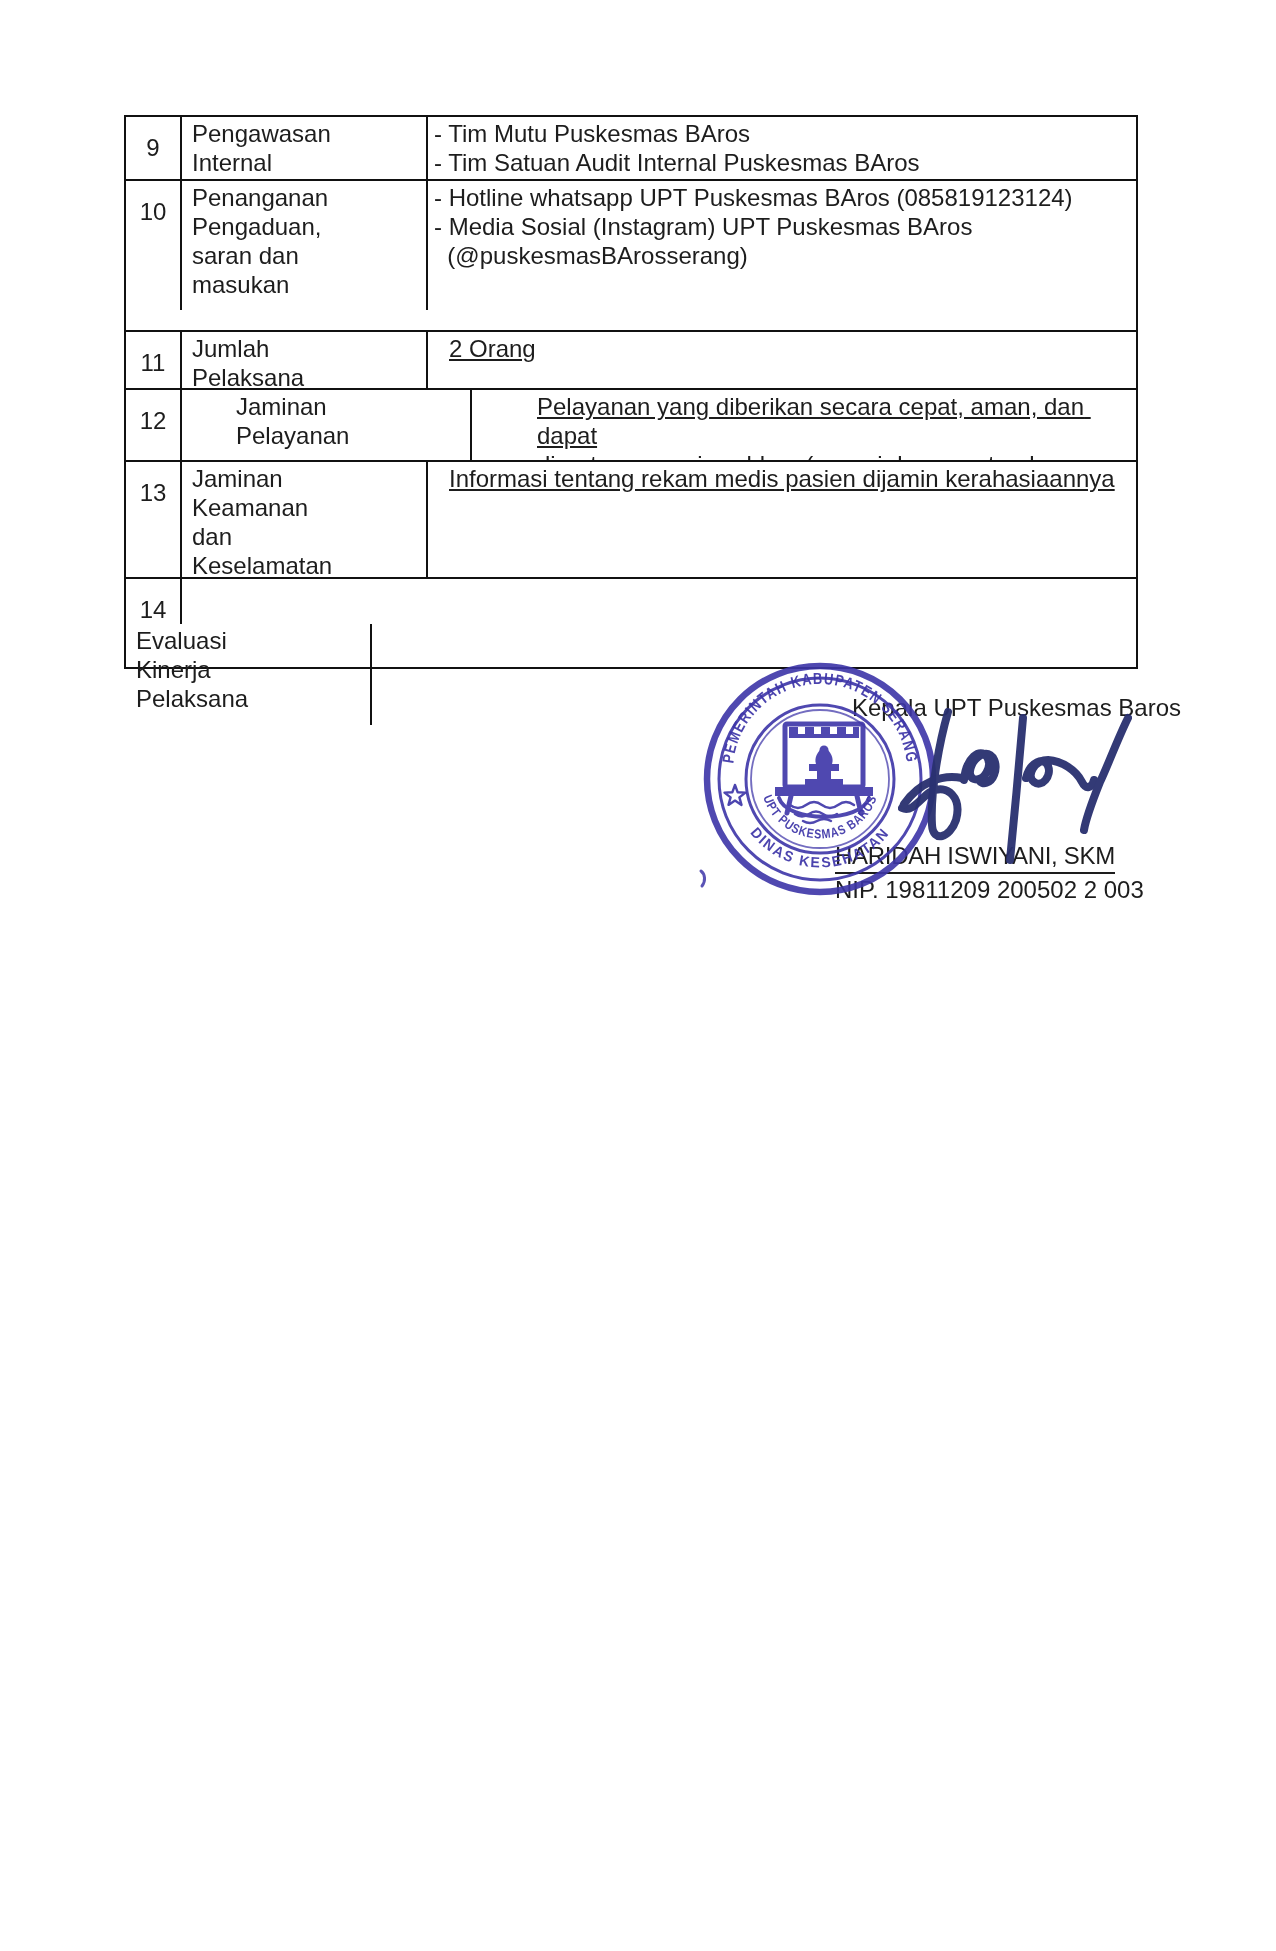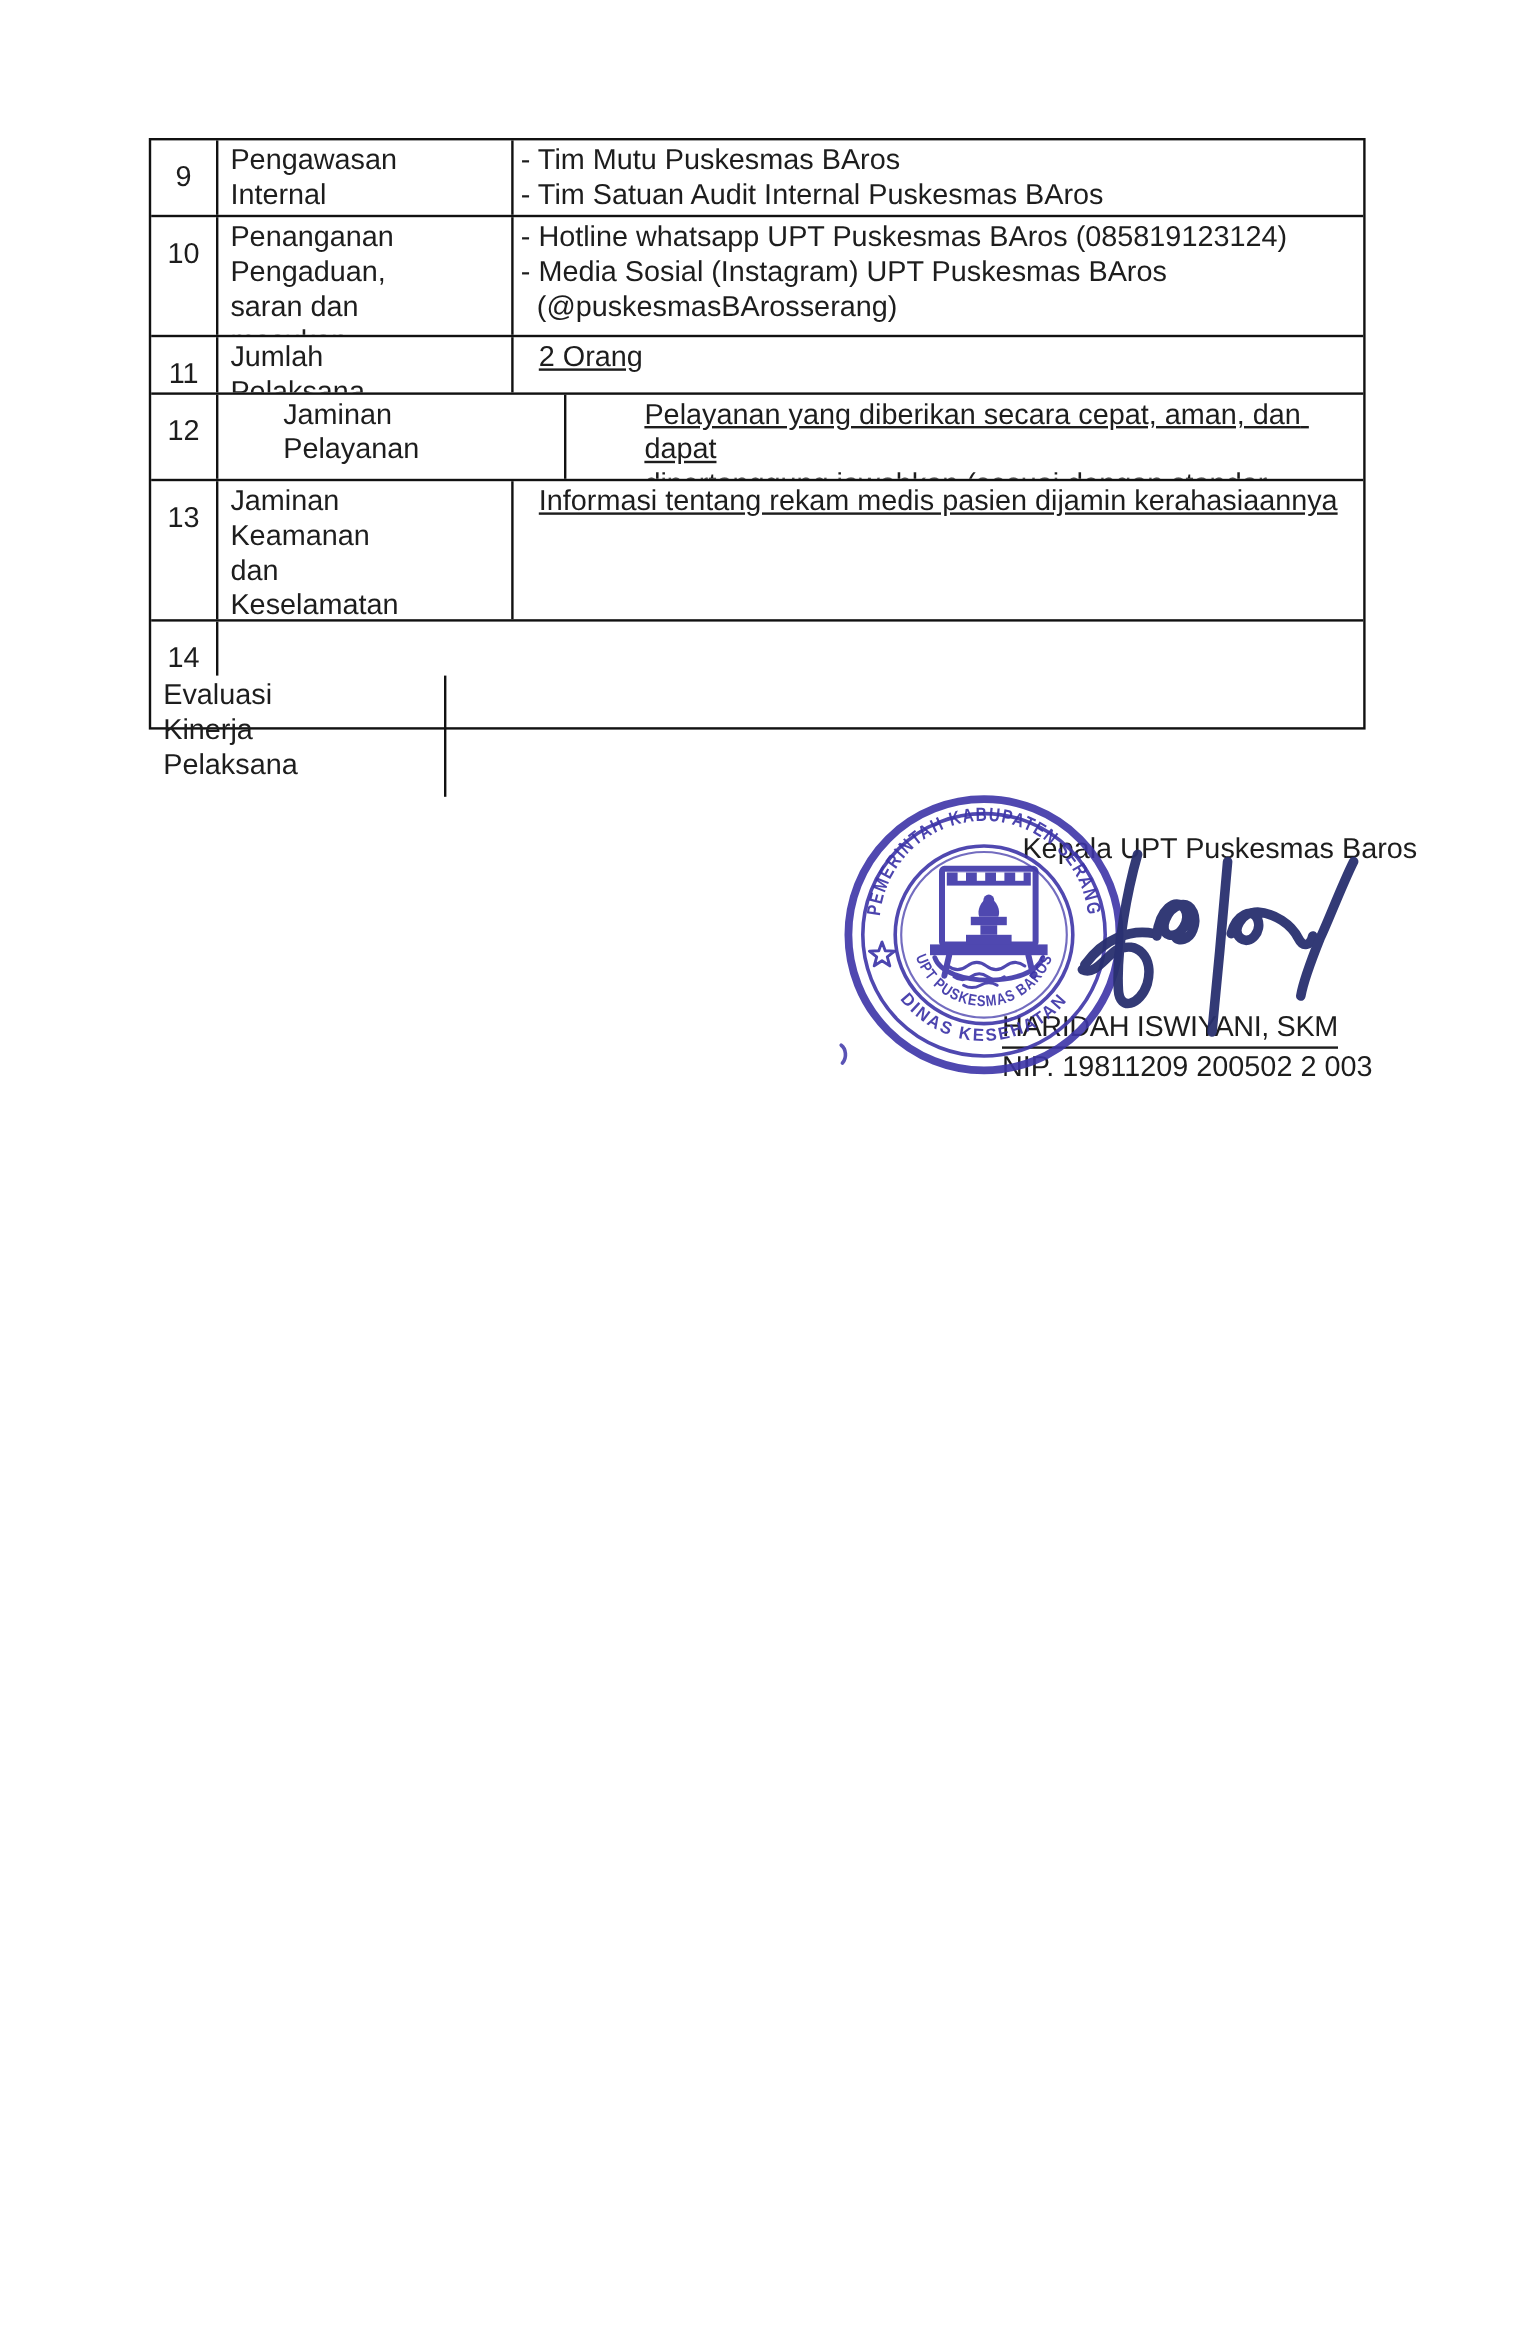--- a/index.html
+++ b/index.html
@@ -15,22 +15,22 @@
   
   .tbl{
     position:absolute;left:124px;top:115px;width:1014px;
     border:2px solid #111;
     box-sizing:border-box;
     font-size:24px;line-height:29px;
   }
   .t-row{display:flex;box-sizing:border-box;}
   .t-row + .t-row{border-top:2px solid #111;}
   .t-row:nth-of-type(1){height:62px;}
-  .t-row:nth-of-type(2){height:100px;}
-  .t-row:nth-of-type(3){height:48px;}
+  .t-row:nth-of-type(2){height:131px;}
+  .t-row:nth-of-type(3){height:58px;margin-top:20px;}
   .t-row:nth-of-type(4){height:72px;gap:44px;}
   .t-row:nth-of-type(5){height:117px;}
   .t-row:nth-of-type(6){height:90px;flex-direction:column;}
   .c{box-sizing:border-box;overflow:hidden;}
   .c-no{
     width:56px;border-right:2px solid #111;
     text-align:center;padding-top:16px;flex:none;
   }
   .c-label{
     width:246px;border-right:2px solid #111;flex:none;

